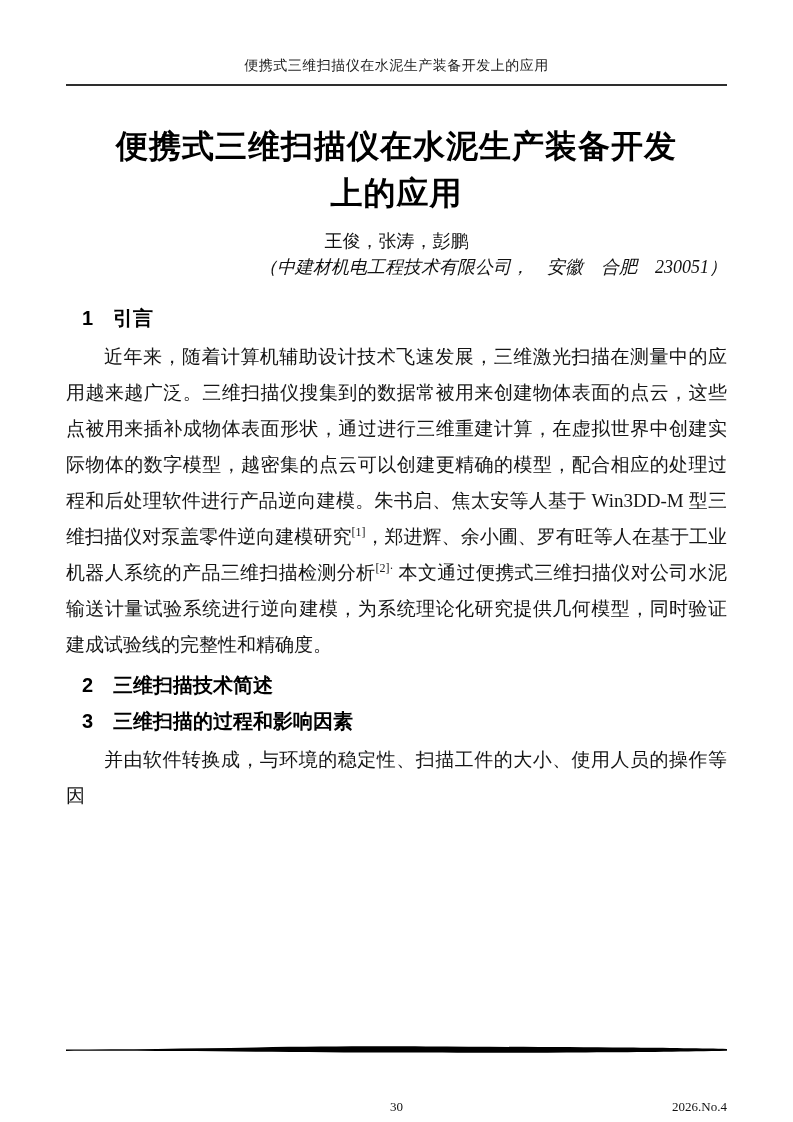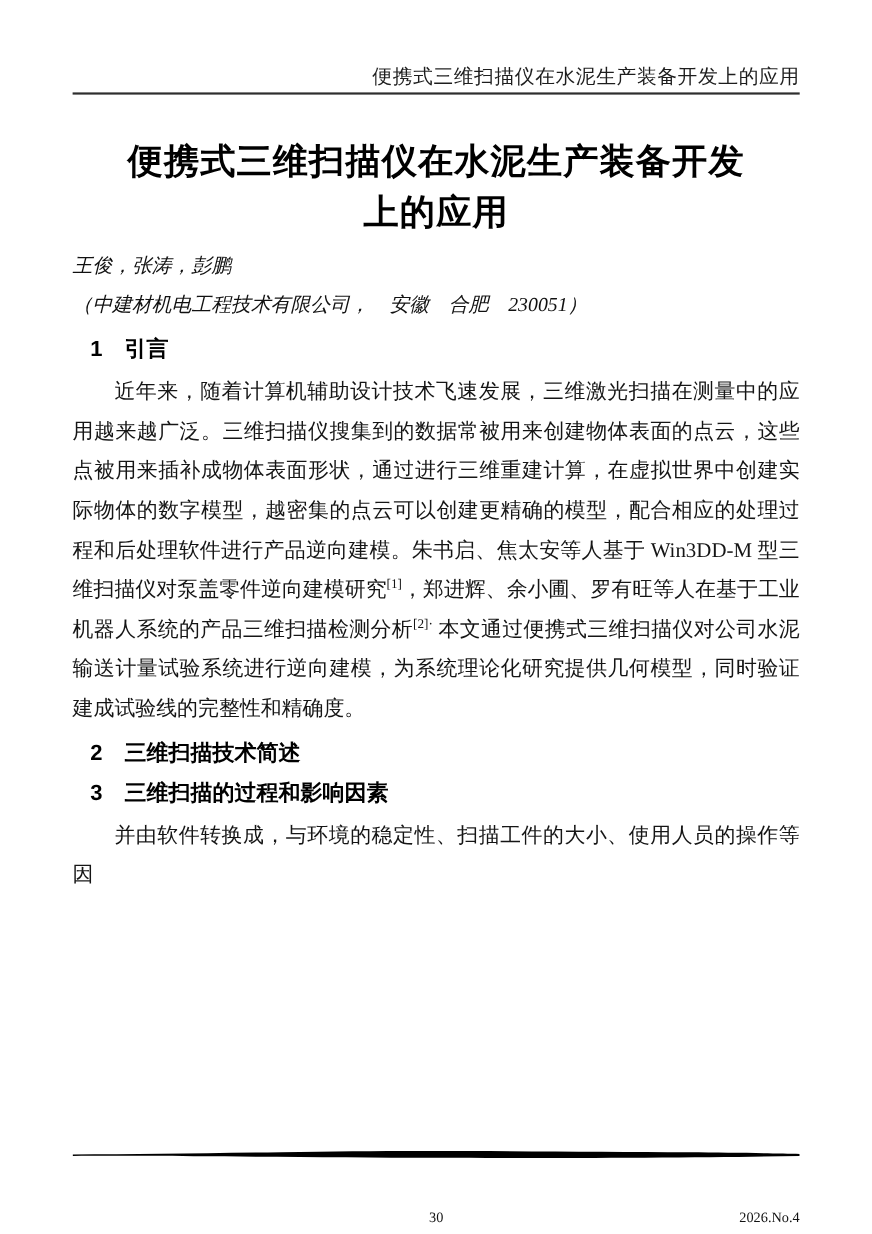--- a/index.html
+++ b/index.html
@@ -9,22 +9,22 @@
     height: 1122px;
     margin: 0 auto;
     background: #ffffff;
     color: #161616;
     font-family: "Liberation Serif", serif;
     overflow: hidden;
   }
   .running-header {
     position: absolute;
     top: 57px; left: 66px; width: 661px;
-    text-align: right;
-    font-size: 18px;
+    text-align: center;
+    font-size: 14px;
     letter-spacing: 0.5px;
     color: #1d1d1d;
     font-family: "Liberation Serif", serif;
   }
   .header-rule {
     position: absolute;
     top: 84px; left: 66px; width: 661px; height: 0;
     border-top: 2px solid #2e2e2e;
   }
   .article-title {
@@ -35,29 +35,28 @@
     font-family: "Liberation Sans", sans-serif;
     font-weight: 700;
     font-size: 32px;
     line-height: 47px;
     letter-spacing: 1px;
     color: #000000;
   }
   .authors {
     position: absolute;
     top: 229px; left: 66px; width: 661px;
-    text-align: left;
+    text-align: center;
     font-size: 18px;
-    font-style: italic;
     color: #111111;
   }
   .affiliation {
     position: absolute;
-    top: 265px; left: 66px; width: 661px;
-    text-align: left;
+    top: 255px; left: 66px; width: 661px;
+    text-align: right;
     font-size: 18px;
     font-style: italic;
     color: #111111;
   }
   .article-body {
     position: absolute;
     top: 296px; left: 66px; width: 661px;
   }
   h2.section-heading {
     margin: 8px 0 0 16px;

